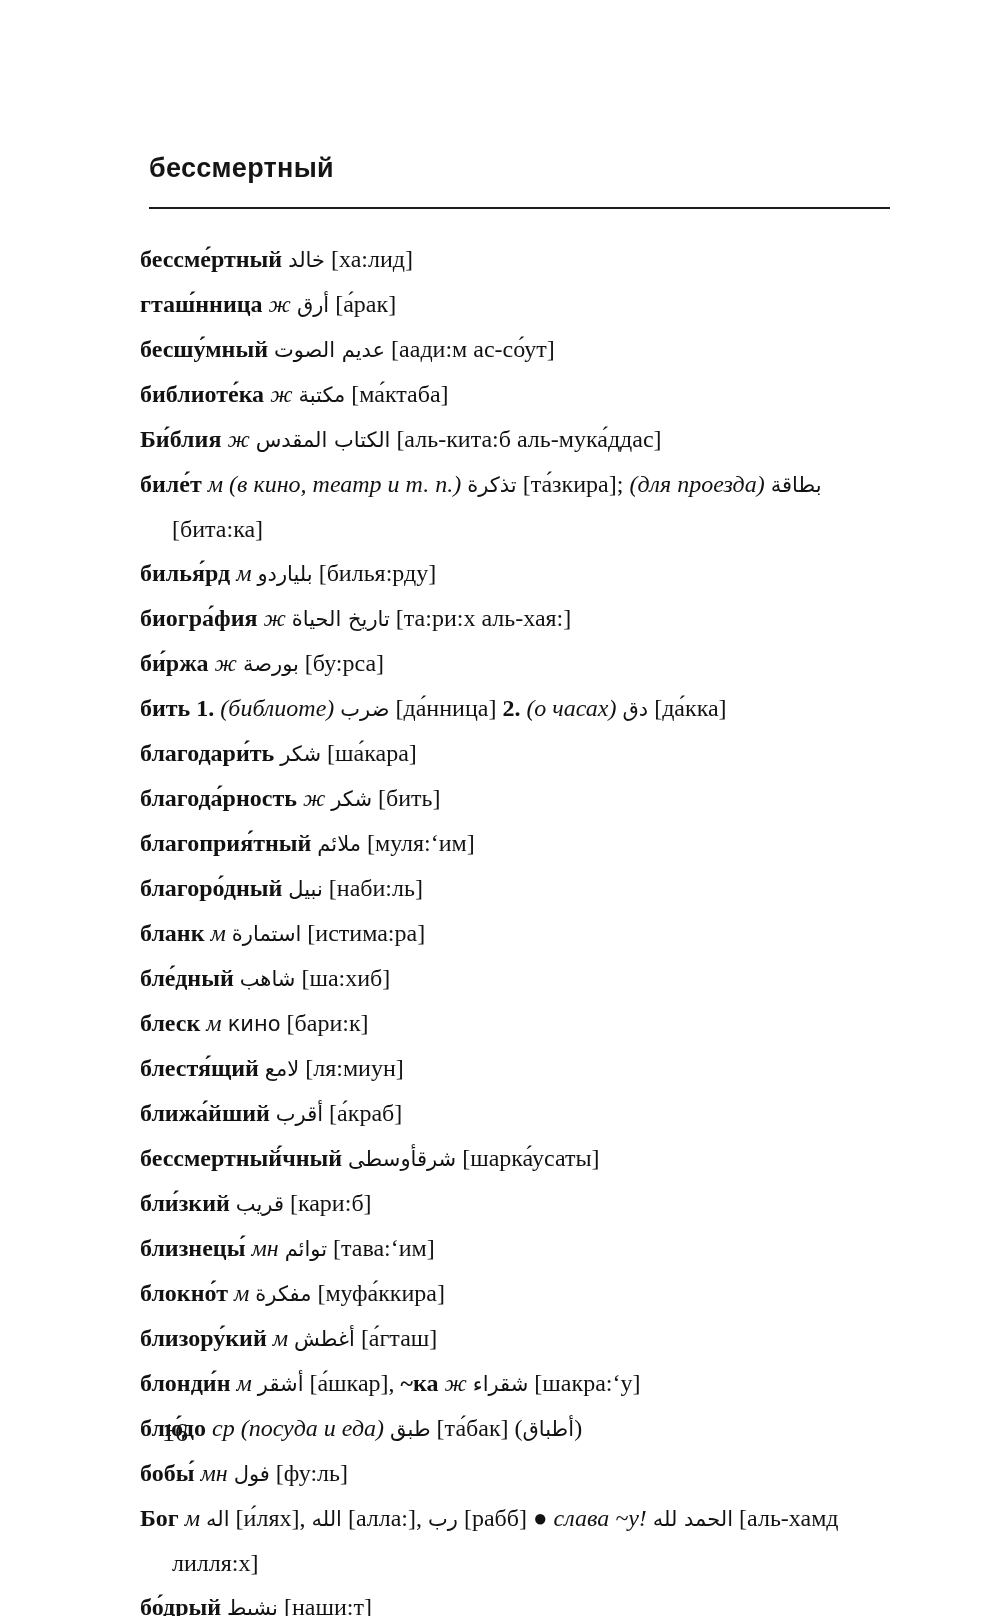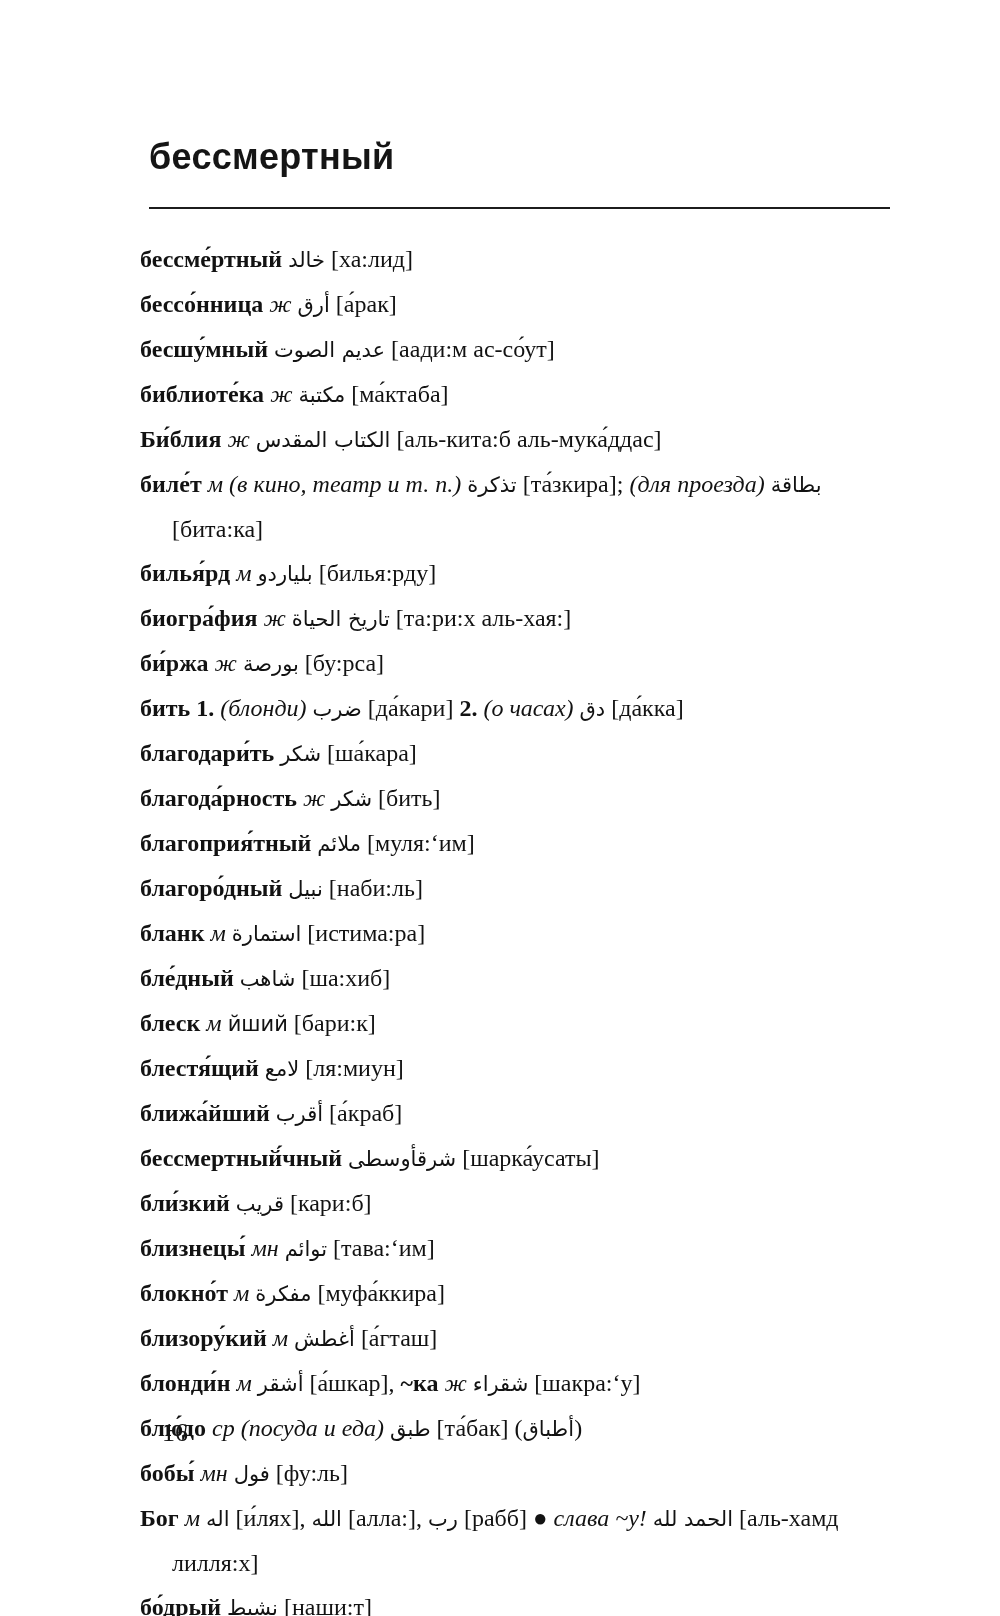--- a/index.html
+++ b/index.html
@@ -18,24 +18,24 @@
   .page {
     position: absolute;
     top: 0; left: 0;
     width: 1000px;
     height: 1616px;
     background: #ffffff;
   }
   .running-head {
     position: absolute;
     left: 149px;
-    top: 136px;
+    top: 153px;
     font-family: "Liberation Sans", "DejaVu Sans", sans-serif;
     font-weight: bold;
-    font-size: 36px;
+    font-size: 27px;
     letter-spacing: 0.3px;
     color: #151515;
   }
   .rule {
     position: absolute;
     left: 149px;
     top: 207px;
     width: 741px;
     height: 0;
     border-top: 2px solid #1c1c1c;
@@ -70,36 +70,36 @@
 </head>
 <body>
 
 <div class="page">
   <div class="running-head">бессмертный</div>
 
   <div class="rule"></div>
 
   <div class="entries">
       <div class="entry"><span class="run-b">бессме́ртный </span><span class="run-a">خالد</span><span class="run-n"> [ха:лид]</span></div>
-      <div class="entry"><span class="run-b">бессо́нница </span><span class="run-i">ж </span><span class="run-a">أرق</span><span class="run-n"> [а́рак]</span></div>
+      <div class="entry"><span class="run-b">гташ́нница </span><span class="run-i">ж </span><span class="run-a">أرق</span><span class="run-n"> [а́рак]</span></div>
       <div class="entry"><span class="run-b">бесшу́мный </span><span class="run-a">عديم الصوت</span><span class="run-n"> [аади:м ас-со́ут]</span></div>
       <div class="entry"><span class="run-b">библиоте́ка </span><span class="run-i">ж </span><span class="run-a">مكتبة</span><span class="run-n"> [ма́ктаба]</span></div>
       <div class="entry"><span class="run-b">Би́блия </span><span class="run-i">ж </span><span class="run-a">الكتاب المقدس</span><span class="run-n"> [аль-кита:б аль-мука́ддас]</span></div>
       <div class="entry"><span class="run-b">биле́т </span><span class="run-i">м (в кино, театр и т. п.) </span><span class="run-a">تذكرة</span><span class="run-n"> [та́зкира]; </span><span class="run-i">(для проезда) </span><span class="run-a">بطاقة</span><span class="run-n"> [бита:ка]</span></div>
       <div class="entry"><span class="run-b">билья́рд </span><span class="run-i">м </span><span class="run-a">بلياردو</span><span class="run-n"> [билья:рду]</span></div>
       <div class="entry"><span class="run-b">биогра́фия </span><span class="run-i">ж </span><span class="run-a">تاريخ الحياة</span><span class="run-n"> [та:ри:х аль-хая:]</span></div>
       <div class="entry"><span class="run-b">би́ржа </span><span class="run-i">ж </span><span class="run-a">بورصة</span><span class="run-n"> [бу:рса]</span></div>
-      <div class="entry"><span class="run-b">бить 1. </span><span class="run-i">(блонди) </span><span class="run-a">ضرب</span><span class="run-n"> [да́кари] </span><span class="run-b">2. </span><span class="run-i">(о часах) </span><span class="run-a">دق</span><span class="run-n"> [да́кка]</span></div>
+      <div class="entry"><span class="run-b">бить 1. </span><span class="run-i">(библиоте) </span><span class="run-a">ضرب</span><span class="run-n"> [да́нница] </span><span class="run-b">2. </span><span class="run-i">(о часах) </span><span class="run-a">دق</span><span class="run-n"> [да́кка]</span></div>
       <div class="entry"><span class="run-b">благодари́ть </span><span class="run-a">شكر</span><span class="run-n"> [ша́кара]</span></div>
       <div class="entry"><span class="run-b">благода́рность </span><span class="run-i">ж </span><span class="run-a">شكر</span><span class="run-n"> [бить]</span></div>
       <div class="entry"><span class="run-b">благоприя́тный </span><span class="run-a">ملائم</span><span class="run-n"> [муля:ʻим]</span></div>
       <div class="entry"><span class="run-b">благоро́дный </span><span class="run-a">نبيل</span><span class="run-n"> [наби:ль]</span></div>
       <div class="entry"><span class="run-b">бланк </span><span class="run-i">м </span><span class="run-a">استمارة</span><span class="run-n"> [истима:ра]</span></div>
       <div class="entry"><span class="run-b">бле́дный </span><span class="run-a">شاهب</span><span class="run-n"> [ша:хиб]</span></div>
-      <div class="entry"><span class="run-b">блеск </span><span class="run-i">м </span><span class="run-a">йший</span><span class="run-n"> [бари:к]</span></div>
+      <div class="entry"><span class="run-b">блеск </span><span class="run-i">м </span><span class="run-a">кино</span><span class="run-n"> [бари:к]</span></div>
       <div class="entry"><span class="run-b">блестя́щий </span><span class="run-a">لامع</span><span class="run-n"> [ля:миун]</span></div>
       <div class="entry"><span class="run-b">ближа́йший </span><span class="run-a">أقرب</span><span class="run-n"> [а́краб]</span></div>
       <div class="entry"><span class="run-b">бессмертный́чный </span><span class="run-a">شرقأوسطى</span><span class="run-n"> [шарка́усаты]</span></div>
       <div class="entry"><span class="run-b">бли́зкий </span><span class="run-a">قريب</span><span class="run-n"> [кари:б]</span></div>
       <div class="entry"><span class="run-b">близнецы́ </span><span class="run-i">мн </span><span class="run-a">توائم</span><span class="run-n"> [тава:ʻим]</span></div>
       <div class="entry"><span class="run-b">блокно́т </span><span class="run-i">м </span><span class="run-a">مفكرة</span><span class="run-n"> [муфа́ккира]</span></div>
       <div class="entry"><span class="run-b">близору́кий </span><span class="run-i">м </span><span class="run-a">أغطش</span><span class="run-n"> [а́гташ]</span></div>
       <div class="entry"><span class="run-b">блонди́н </span><span class="run-i">м </span><span class="run-a">أشقر</span><span class="run-n"> [а́шкар], </span><span class="run-b">~ка </span><span class="run-i">ж </span><span class="run-a">شقراء</span><span class="run-n"> [шакра:ʻу]</span></div>
       <div class="entry"><span class="run-b">блю́до </span><span class="run-i">ср (посуда и еда) </span><span class="run-a">طبق</span><span class="run-n"> [та́бак] (</span><span class="run-a">أطباق</span><span class="run-n">)</span></div>
       <div class="entry"><span class="run-b">бобы́ </span><span class="run-i">мн </span><span class="run-a">فول</span><span class="run-n"> [фу:ль]</span></div>

